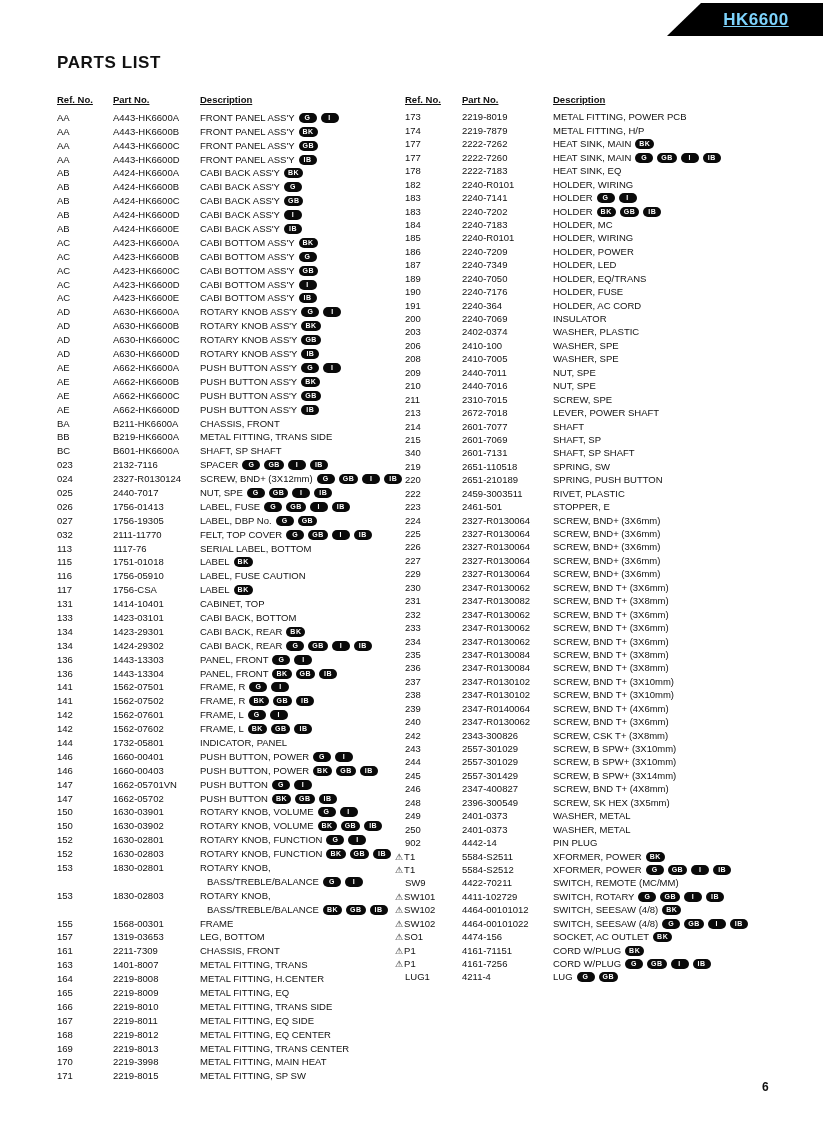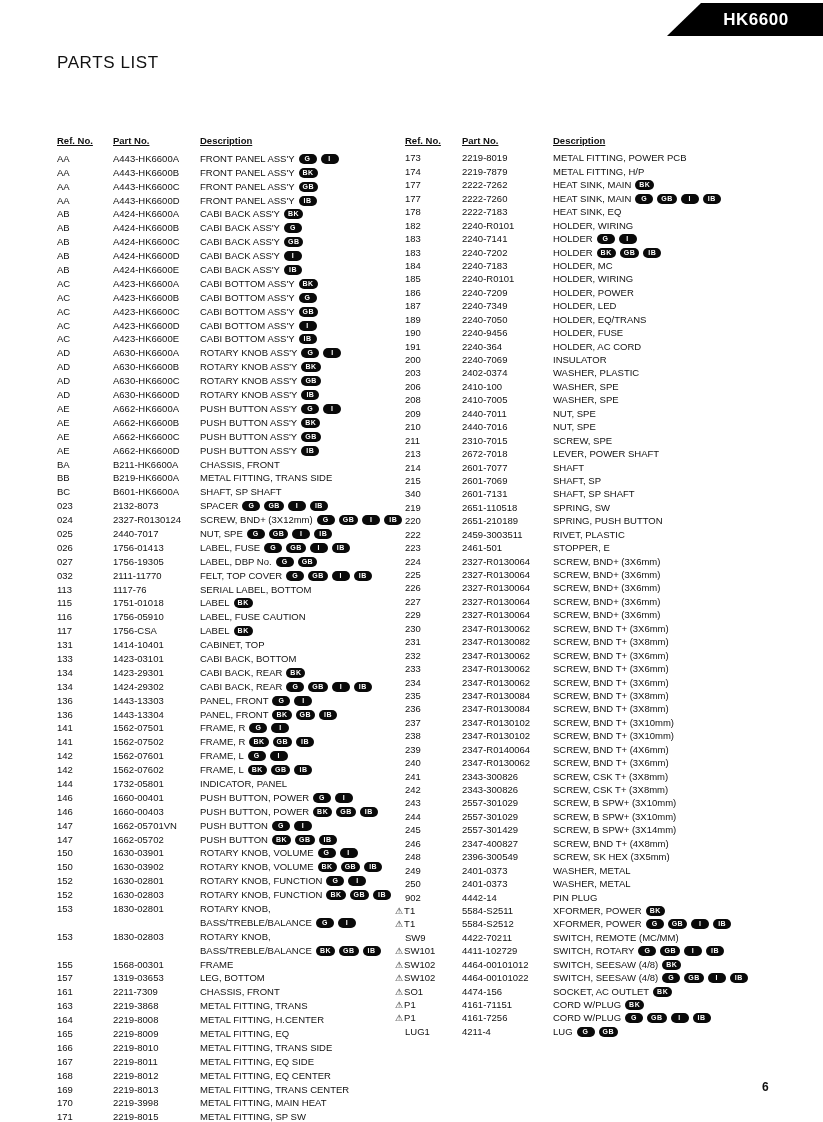--- a/index.html
+++ b/index.html
@@ -16,33 +16,33 @@
   
   .banner {
     position:absolute; top:3px; right:0;
     width:156px; height:33px;
     background:#000;
     clip-path:polygon(34px 0, 100% 0, 100% 100%, 0 100%);
     display:flex; align-items:center; justify-content:center;
     padding-left:22px; box-sizing:border-box;
   }
   .banner span {
-    color:#ffffff; font-weight:bold; font-size:17px; letter-spacing:0.5px;
+    color:#7dd3fc; font-weight:bold; font-size:17px; letter-spacing:0.5px;text-decoration:underline;
   }
 
   .title {
     position:absolute; left:57px; top:53px;
-    font-size:17px; font-weight:normal; letter-spacing:0.6px;
+    font-size:17px; font-weight:bold; letter-spacing:0.6px;
   }
 
   .col { position:absolute; top:93px; }
   .col-left  { left:57px;  width:350px; line-height:13.9px; }
   .col-right { left:405px; width:410px; line-height:13.45px; }
 
-  .hrow { font-weight:bold; font-size:9.5px; white-space:nowrap; margin-bottom:4px;margin-top:41px; }
+  .hrow { font-weight:bold; font-size:9.5px; white-space:nowrap; margin-bottom:4px; }
   .hrow .cell { text-decoration:underline; }
 
   .prow, .prow2 { white-space:nowrap; font-size:9.5px; }
   .col-left  .prow, .col-left .prow2  { height:13.9px; }
   .col-right .prow, .col-right .prow2 { height:13.45px; }
 
   .cell { display:inline-block; vertical-align:top; }
   .col-left  .ref  { width:56px; }
   .col-left  .part { width:87px; }
   .col-right .ref  { width:57px; }
@@ -59,21 +59,21 @@
     display:inline-block;
     background:#0a0a0a; color:#fff;
     font-weight:bold; font-size:7px;
     line-height:10px; height:10px;
     padding:0 4px; min-width:10px;
     border-radius:9px;
     text-align:center; letter-spacing:0.5px;
     margin-left:4px; vertical-align:1px;
   }
 
-  .indent2 { display:inline-block; margin-left:0; }
+  .indent2 { display:inline-block; margin-left:7px; }
 
   .page-number {
     position:absolute; left:762px; top:1080px;
     font-size:12px; font-weight:bold;
   }
 </style>
 </head>
 <body>
 
 <div class="page">
@@ -107,21 +107,21 @@
         <div class="prow"><span class="cell ref"><span>AD</span></span><span class="cell part">A630-HK6600B</span><span class="cell desc"><span>ROTARY KNOB ASS'Y</span><span class="badge">BK</span></span></div>
         <div class="prow"><span class="cell ref"><span>AD</span></span><span class="cell part">A630-HK6600C</span><span class="cell desc"><span>ROTARY KNOB ASS'Y</span><span class="badge">GB</span></span></div>
         <div class="prow"><span class="cell ref"><span>AD</span></span><span class="cell part">A630-HK6600D</span><span class="cell desc"><span>ROTARY KNOB ASS'Y</span><span class="badge">IB</span></span></div>
         <div class="prow"><span class="cell ref"><span>AE</span></span><span class="cell part">A662-HK6600A</span><span class="cell desc"><span>PUSH BUTTON ASS'Y</span><span class="badge">G</span><span class="badge">I</span></span></div>
         <div class="prow"><span class="cell ref"><span>AE</span></span><span class="cell part">A662-HK6600B</span><span class="cell desc"><span>PUSH BUTTON ASS'Y</span><span class="badge">BK</span></span></div>
         <div class="prow"><span class="cell ref"><span>AE</span></span><span class="cell part">A662-HK6600C</span><span class="cell desc"><span>PUSH BUTTON ASS'Y</span><span class="badge">GB</span></span></div>
         <div class="prow"><span class="cell ref"><span>AE</span></span><span class="cell part">A662-HK6600D</span><span class="cell desc"><span>PUSH BUTTON ASS'Y</span><span class="badge">IB</span></span></div>
         <div class="prow"><span class="cell ref"><span>BA</span></span><span class="cell part">B211-HK6600A</span><span class="cell desc"><span>CHASSIS, FRONT</span></span></div>
         <div class="prow"><span class="cell ref"><span>BB</span></span><span class="cell part">B219-HK6600A</span><span class="cell desc"><span>METAL FITTING, TRANS SIDE</span></span></div>
         <div class="prow"><span class="cell ref"><span>BC</span></span><span class="cell part">B601-HK6600A</span><span class="cell desc"><span>SHAFT, SP SHAFT</span></span></div>
-        <div class="prow"><span class="cell ref"><span>023</span></span><span class="cell part">2132-8073</span><span class="cell desc"><span>SPACER</span><span class="badge">G</span><span class="badge">GB</span><span class="badge">I</span><span class="badge">IB</span></span></div>
+        <div class="prow"><span class="cell ref"><span>023</span></span><span class="cell part">2132-7116</span><span class="cell desc"><span>SPACER</span><span class="badge">G</span><span class="badge">GB</span><span class="badge">I</span><span class="badge">IB</span></span></div>
         <div class="prow"><span class="cell ref"><span>024</span></span><span class="cell part">2327-R0130124</span><span class="cell desc"><span>SCREW, BND+ (3X12mm)</span><span class="badge">G</span><span class="badge">GB</span><span class="badge">I</span><span class="badge">IB</span></span></div>
         <div class="prow"><span class="cell ref"><span>025</span></span><span class="cell part">2440-7017</span><span class="cell desc"><span>NUT, SPE</span><span class="badge">G</span><span class="badge">GB</span><span class="badge">I</span><span class="badge">IB</span></span></div>
         <div class="prow"><span class="cell ref"><span>026</span></span><span class="cell part">1756-01413</span><span class="cell desc"><span>LABEL, FUSE</span><span class="badge">G</span><span class="badge">GB</span><span class="badge">I</span><span class="badge">IB</span></span></div>
         <div class="prow"><span class="cell ref"><span>027</span></span><span class="cell part">1756-19305</span><span class="cell desc"><span>LABEL, DBP No.</span><span class="badge">G</span><span class="badge">GB</span></span></div>
         <div class="prow"><span class="cell ref"><span>032</span></span><span class="cell part">2111-11770</span><span class="cell desc"><span>FELT, TOP COVER</span><span class="badge">G</span><span class="badge">GB</span><span class="badge">I</span><span class="badge">IB</span></span></div>
         <div class="prow"><span class="cell ref"><span>113</span></span><span class="cell part">1117-76</span><span class="cell desc"><span>SERIAL LABEL, BOTTOM</span></span></div>
         <div class="prow"><span class="cell ref"><span>115</span></span><span class="cell part">1751-01018</span><span class="cell desc"><span>LABEL</span><span class="badge">BK</span></span></div>
         <div class="prow"><span class="cell ref"><span>116</span></span><span class="cell part">1756-05910</span><span class="cell desc"><span>LABEL, FUSE CAUTION</span></span></div>
         <div class="prow"><span class="cell ref"><span>117</span></span><span class="cell part">1756-CSA</span><span class="cell desc"><span>LABEL</span><span class="badge">BK</span></span></div>
         <div class="prow"><span class="cell ref"><span>131</span></span><span class="cell part">1414-10401</span><span class="cell desc"><span>CABINET, TOP</span></span></div>
@@ -143,21 +143,21 @@
         <div class="prow"><span class="cell ref"><span>150</span></span><span class="cell part">1630-03902</span><span class="cell desc"><span>ROTARY KNOB, VOLUME</span><span class="badge">BK</span><span class="badge">GB</span><span class="badge">IB</span></span></div>
         <div class="prow"><span class="cell ref"><span>152</span></span><span class="cell part">1630-02801</span><span class="cell desc"><span>ROTARY KNOB, FUNCTION</span><span class="badge">G</span><span class="badge">I</span></span></div>
         <div class="prow"><span class="cell ref"><span>152</span></span><span class="cell part">1630-02803</span><span class="cell desc"><span>ROTARY KNOB, FUNCTION</span><span class="badge">BK</span><span class="badge">GB</span><span class="badge">IB</span></span></div>
         <div class="prow"><span class="cell ref"><span>153</span></span><span class="cell part">1830-02801</span><span class="cell desc"><span>ROTARY KNOB,</span></span></div>
         <div class="prow2"><span class="cell ref"></span><span class="cell part"></span><span class="cell desc"><span class="indent2">BASS/TREBLE/BALANCE</span><span class="badge">G</span><span class="badge">I</span></span></div>
         <div class="prow"><span class="cell ref"><span>153</span></span><span class="cell part">1830-02803</span><span class="cell desc"><span>ROTARY KNOB,</span></span></div>
         <div class="prow2"><span class="cell ref"></span><span class="cell part"></span><span class="cell desc"><span class="indent2">BASS/TREBLE/BALANCE</span><span class="badge">BK</span><span class="badge">GB</span><span class="badge">IB</span></span></div>
         <div class="prow"><span class="cell ref"><span>155</span></span><span class="cell part">1568-00301</span><span class="cell desc"><span>FRAME</span></span></div>
         <div class="prow"><span class="cell ref"><span>157</span></span><span class="cell part">1319-03653</span><span class="cell desc"><span>LEG, BOTTOM</span></span></div>
         <div class="prow"><span class="cell ref"><span>161</span></span><span class="cell part">2211-7309</span><span class="cell desc"><span>CHASSIS, FRONT</span></span></div>
-        <div class="prow"><span class="cell ref"><span>163</span></span><span class="cell part">2219-3868</span><span class="cell desc"><span>METAL FITTING, TRANS</span></span></div>
+        <div class="prow"><span class="cell ref"><span>163</span></span><span class="cell part">1401-8007</span><span class="cell desc"><span>METAL FITTING, TRANS</span></span></div>
         <div class="prow"><span class="cell ref"><span>164</span></span><span class="cell part">2219-8008</span><span class="cell desc"><span>METAL FITTING, H.CENTER</span></span></div>
         <div class="prow"><span class="cell ref"><span>165</span></span><span class="cell part">2219-8009</span><span class="cell desc"><span>METAL FITTING, EQ</span></span></div>
         <div class="prow"><span class="cell ref"><span>166</span></span><span class="cell part">2219-8010</span><span class="cell desc"><span>METAL FITTING, TRANS SIDE</span></span></div>
         <div class="prow"><span class="cell ref"><span>167</span></span><span class="cell part">2219-8011</span><span class="cell desc"><span>METAL FITTING, EQ SIDE</span></span></div>
         <div class="prow"><span class="cell ref"><span>168</span></span><span class="cell part">2219-8012</span><span class="cell desc"><span>METAL FITTING, EQ CENTER</span></span></div>
         <div class="prow"><span class="cell ref"><span>169</span></span><span class="cell part">2219-8013</span><span class="cell desc"><span>METAL FITTING, TRANS CENTER</span></span></div>
         <div class="prow"><span class="cell ref"><span>170</span></span><span class="cell part">2219-3998</span><span class="cell desc"><span>METAL FITTING, MAIN HEAT</span></span></div>
         <div class="prow"><span class="cell ref"><span>171</span></span><span class="cell part">2219-8015</span><span class="cell desc"><span>METAL FITTING, SP SW</span></span></div>
       </div>
   </div>
@@ -173,21 +173,21 @@
         <div class="prow"><span class="cell ref"><span>177</span></span><span class="cell part">2222-7260</span><span class="cell desc"><span>HEAT SINK, MAIN</span><span class="badge">G</span><span class="badge">GB</span><span class="badge">I</span><span class="badge">IB</span></span></div>
         <div class="prow"><span class="cell ref"><span>178</span></span><span class="cell part">2222-7183</span><span class="cell desc"><span>HEAT SINK, EQ</span></span></div>
         <div class="prow"><span class="cell ref"><span>182</span></span><span class="cell part">2240-R0101</span><span class="cell desc"><span>HOLDER, WIRING</span></span></div>
         <div class="prow"><span class="cell ref"><span>183</span></span><span class="cell part">2240-7141</span><span class="cell desc"><span>HOLDER</span><span class="badge">G</span><span class="badge">I</span></span></div>
         <div class="prow"><span class="cell ref"><span>183</span></span><span class="cell part">2240-7202</span><span class="cell desc"><span>HOLDER</span><span class="badge">BK</span><span class="badge">GB</span><span class="badge">IB</span></span></div>
         <div class="prow"><span class="cell ref"><span>184</span></span><span class="cell part">2240-7183</span><span class="cell desc"><span>HOLDER, MC</span></span></div>
         <div class="prow"><span class="cell ref"><span>185</span></span><span class="cell part">2240-R0101</span><span class="cell desc"><span>HOLDER, WIRING</span></span></div>
         <div class="prow"><span class="cell ref"><span>186</span></span><span class="cell part">2240-7209</span><span class="cell desc"><span>HOLDER, POWER</span></span></div>
         <div class="prow"><span class="cell ref"><span>187</span></span><span class="cell part">2240-7349</span><span class="cell desc"><span>HOLDER, LED</span></span></div>
         <div class="prow"><span class="cell ref"><span>189</span></span><span class="cell part">2240-7050</span><span class="cell desc"><span>HOLDER, EQ/TRANS</span></span></div>
-        <div class="prow"><span class="cell ref"><span>190</span></span><span class="cell part">2240-9456</span><span class="cell desc"><span>HOLDER, FUSE</span></span></div>
+        <div class="prow"><span class="cell ref"><span>190</span></span><span class="cell part">2240-7176</span><span class="cell desc"><span>HOLDER, FUSE</span></span></div>
         <div class="prow"><span class="cell ref"><span>191</span></span><span class="cell part">2240-364</span><span class="cell desc"><span>HOLDER, AC CORD</span></span></div>
         <div class="prow"><span class="cell ref"><span>200</span></span><span class="cell part">2240-7069</span><span class="cell desc"><span>INSULATOR</span></span></div>
         <div class="prow"><span class="cell ref"><span>203</span></span><span class="cell part">2402-0374</span><span class="cell desc"><span>WASHER, PLASTIC</span></span></div>
         <div class="prow"><span class="cell ref"><span>206</span></span><span class="cell part">2410-100</span><span class="cell desc"><span>WASHER, SPE</span></span></div>
         <div class="prow"><span class="cell ref"><span>208</span></span><span class="cell part">2410-7005</span><span class="cell desc"><span>WASHER, SPE</span></span></div>
         <div class="prow"><span class="cell ref"><span>209</span></span><span class="cell part">2440-7011</span><span class="cell desc"><span>NUT, SPE</span></span></div>
         <div class="prow"><span class="cell ref"><span>210</span></span><span class="cell part">2440-7016</span><span class="cell desc"><span>NUT, SPE</span></span></div>
         <div class="prow"><span class="cell ref"><span>211</span></span><span class="cell part">2310-7015</span><span class="cell desc"><span>SCREW, SPE</span></span></div>
         <div class="prow"><span class="cell ref"><span>213</span></span><span class="cell part">2672-7018</span><span class="cell desc"><span>LEVER, POWER SHAFT</span></span></div>
         <div class="prow"><span class="cell ref"><span>214</span></span><span class="cell part">2601-7077</span><span class="cell desc"><span>SHAFT</span></span></div>
@@ -206,21 +206,20 @@
         <div class="prow"><span class="cell ref"><span>231</span></span><span class="cell part">2347-R0130082</span><span class="cell desc"><span>SCREW, BND T+ (3X8mm)</span></span></div>
         <div class="prow"><span class="cell ref"><span>232</span></span><span class="cell part">2347-R0130062</span><span class="cell desc"><span>SCREW, BND T+ (3X6mm)</span></span></div>
         <div class="prow"><span class="cell ref"><span>233</span></span><span class="cell part">2347-R0130062</span><span class="cell desc"><span>SCREW, BND T+ (3X6mm)</span></span></div>
         <div class="prow"><span class="cell ref"><span>234</span></span><span class="cell part">2347-R0130062</span><span class="cell desc"><span>SCREW, BND T+ (3X6mm)</span></span></div>
         <div class="prow"><span class="cell ref"><span>235</span></span><span class="cell part">2347-R0130084</span><span class="cell desc"><span>SCREW, BND T+ (3X8mm)</span></span></div>
         <div class="prow"><span class="cell ref"><span>236</span></span><span class="cell part">2347-R0130084</span><span class="cell desc"><span>SCREW, BND T+ (3X8mm)</span></span></div>
         <div class="prow"><span class="cell ref"><span>237</span></span><span class="cell part">2347-R0130102</span><span class="cell desc"><span>SCREW, BND T+ (3X10mm)</span></span></div>
         <div class="prow"><span class="cell ref"><span>238</span></span><span class="cell part">2347-R0130102</span><span class="cell desc"><span>SCREW, BND T+ (3X10mm)</span></span></div>
         <div class="prow"><span class="cell ref"><span>239</span></span><span class="cell part">2347-R0140064</span><span class="cell desc"><span>SCREW, BND T+ (4X6mm)</span></span></div>
         <div class="prow"><span class="cell ref"><span>240</span></span><span class="cell part">2347-R0130062</span><span class="cell desc"><span>SCREW, BND T+ (3X6mm)</span></span></div>
-        <div class="prow"><span class="cell ref"><span>241</span></span><span class="cell part">2343-300826</span><span class="cell desc"><span>SCREW, CSK T+ (3X8mm)</span></span></div>
         <div class="prow"><span class="cell ref"><span>242</span></span><span class="cell part">2343-300826</span><span class="cell desc"><span>SCREW, CSK T+ (3X8mm)</span></span></div>
         <div class="prow"><span class="cell ref"><span>243</span></span><span class="cell part">2557-301029</span><span class="cell desc"><span>SCREW, B SPW+ (3X10mm)</span></span></div>
         <div class="prow"><span class="cell ref"><span>244</span></span><span class="cell part">2557-301029</span><span class="cell desc"><span>SCREW, B SPW+ (3X10mm)</span></span></div>
         <div class="prow"><span class="cell ref"><span>245</span></span><span class="cell part">2557-301429</span><span class="cell desc"><span>SCREW, B SPW+ (3X14mm)</span></span></div>
         <div class="prow"><span class="cell ref"><span>246</span></span><span class="cell part">2347-400827</span><span class="cell desc"><span>SCREW, BND T+ (4X8mm)</span></span></div>
         <div class="prow"><span class="cell ref"><span>248</span></span><span class="cell part">2396-300549</span><span class="cell desc"><span>SCREW, SK HEX (3X5mm)</span></span></div>
         <div class="prow"><span class="cell ref"><span>249</span></span><span class="cell part">2401-0373</span><span class="cell desc"><span>WASHER, METAL</span></span></div>
         <div class="prow"><span class="cell ref"><span>250</span></span><span class="cell part">2401-0373</span><span class="cell desc"><span>WASHER, METAL</span></span></div>
         <div class="prow"><span class="cell ref"><span>902</span></span><span class="cell part">4442-14</span><span class="cell desc"><span>PIN PLUG</span></span></div>
         <div class="prow"><span class="cell ref"><span class="warn">⚠</span><span>T1</span></span><span class="cell part">5584-S2511</span><span class="cell desc"><span>XFORMER, POWER</span><span class="badge">BK</span></span></div>

